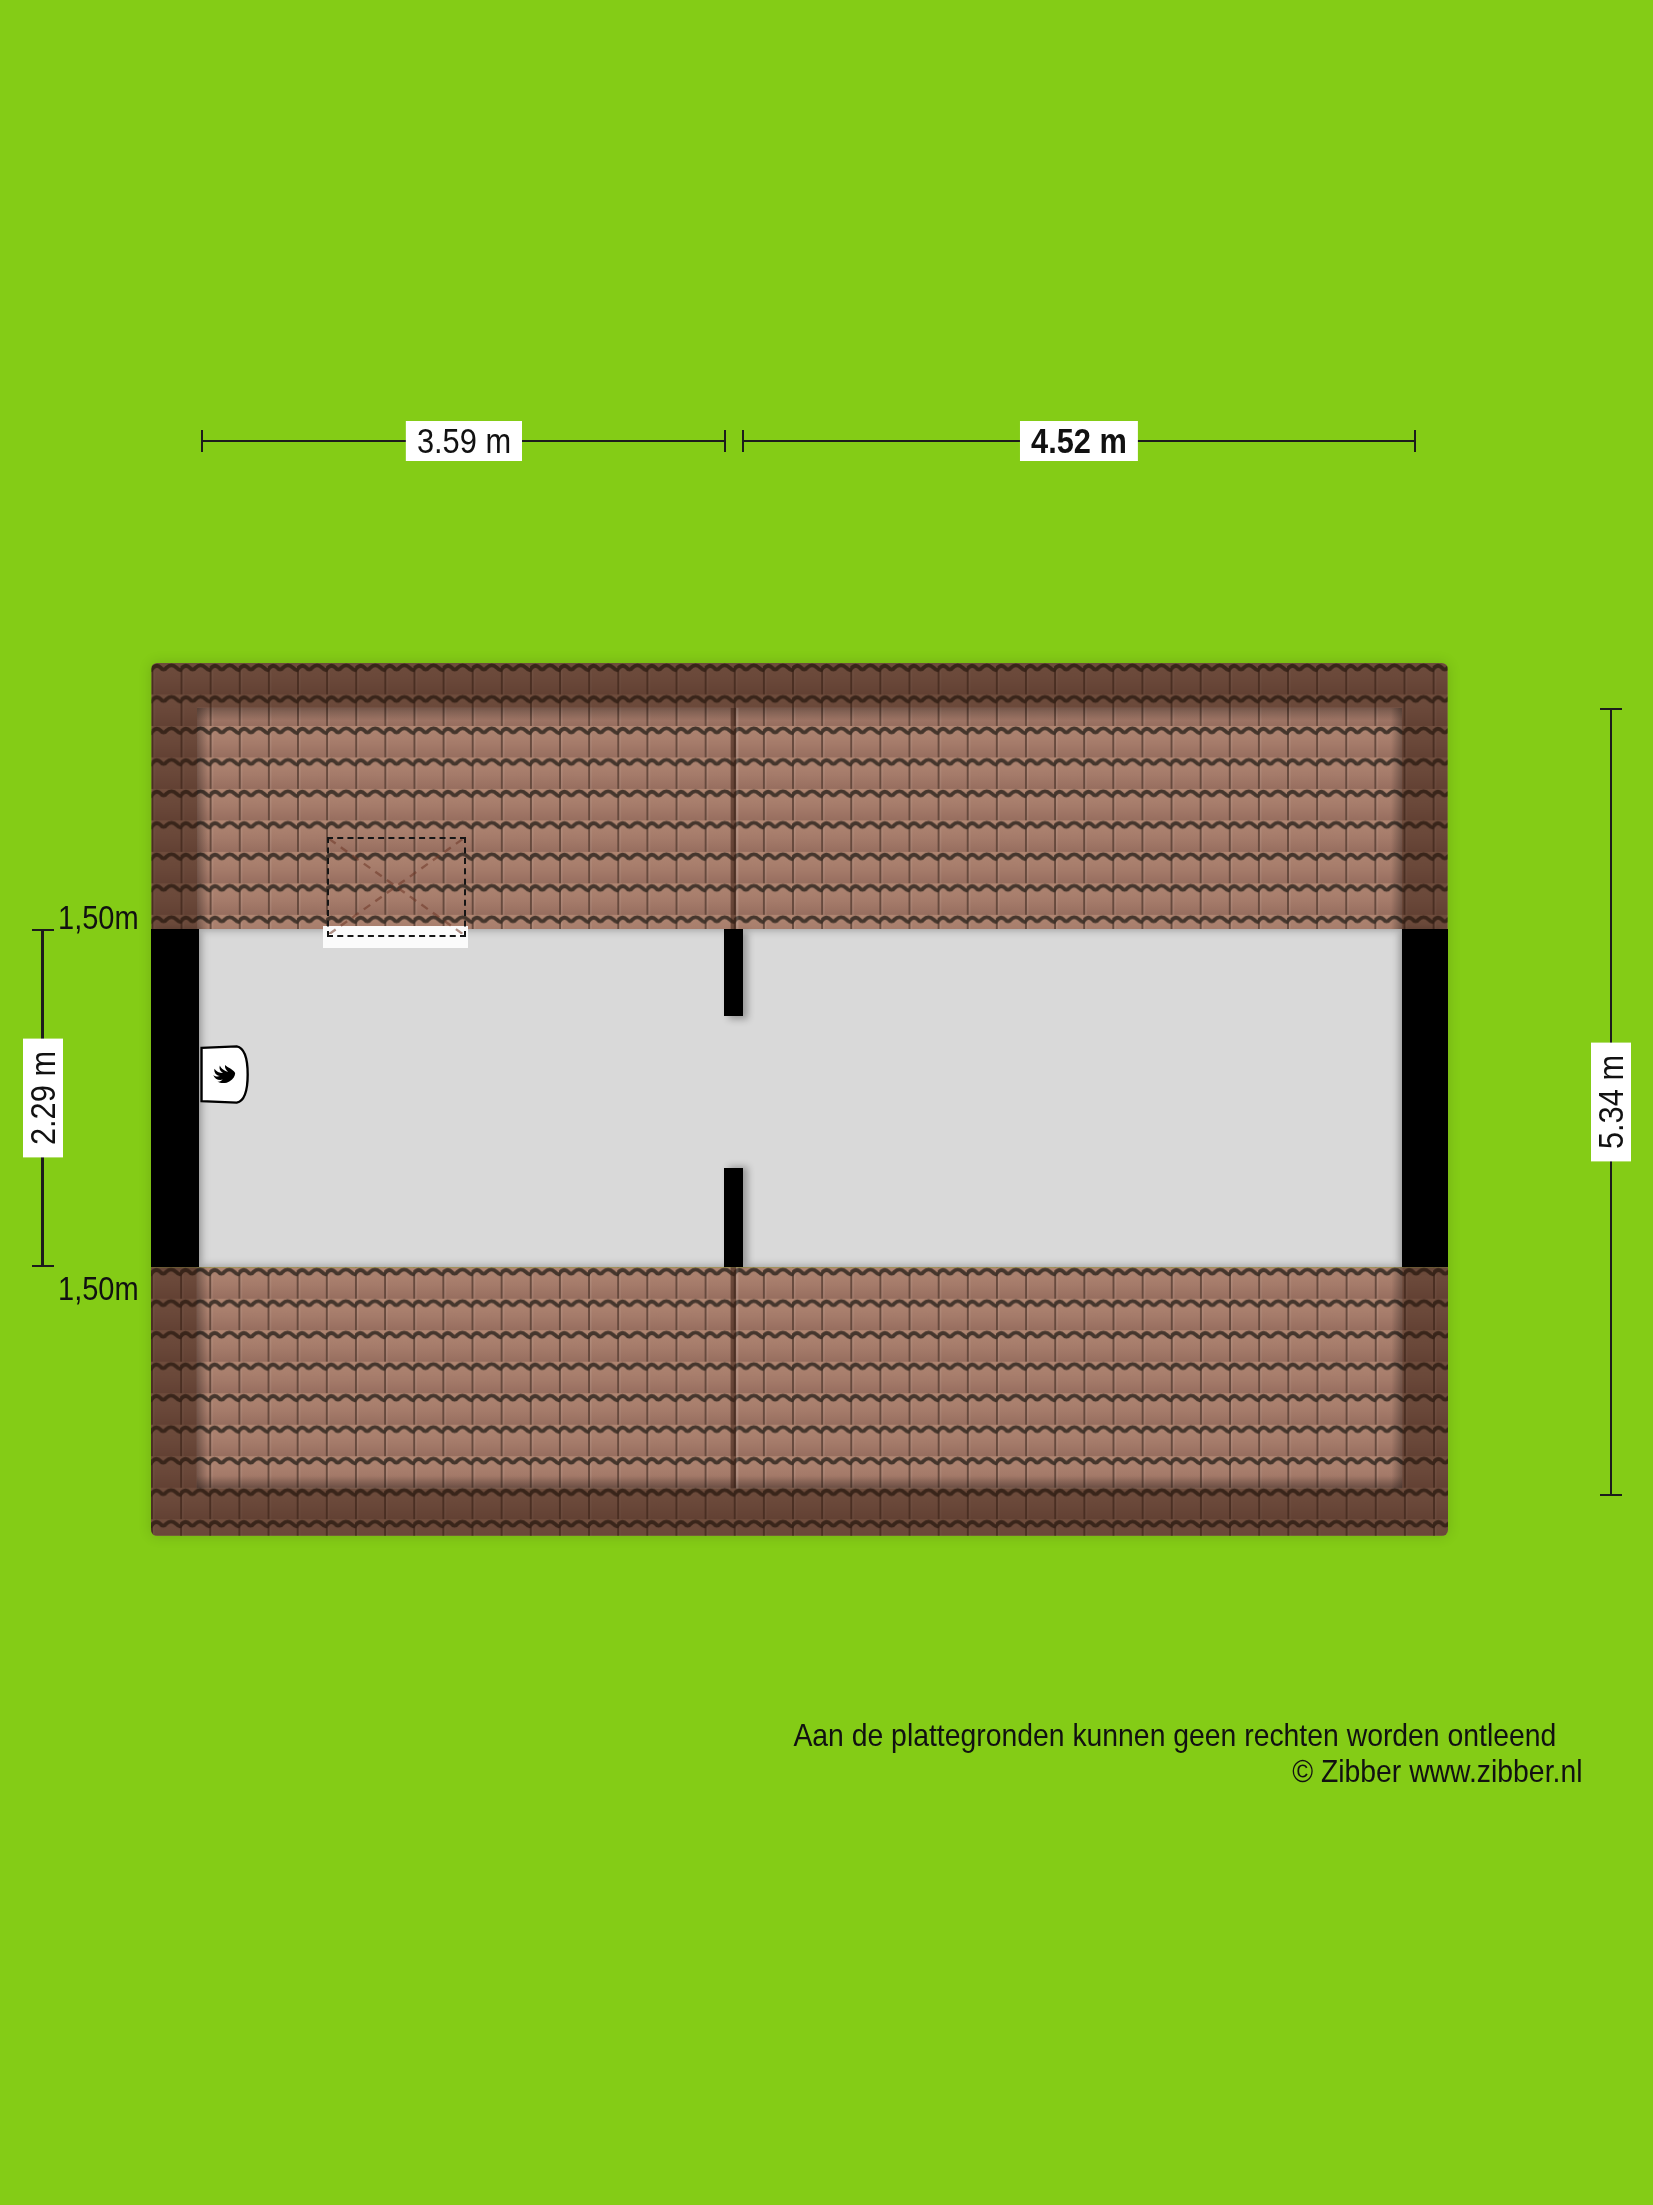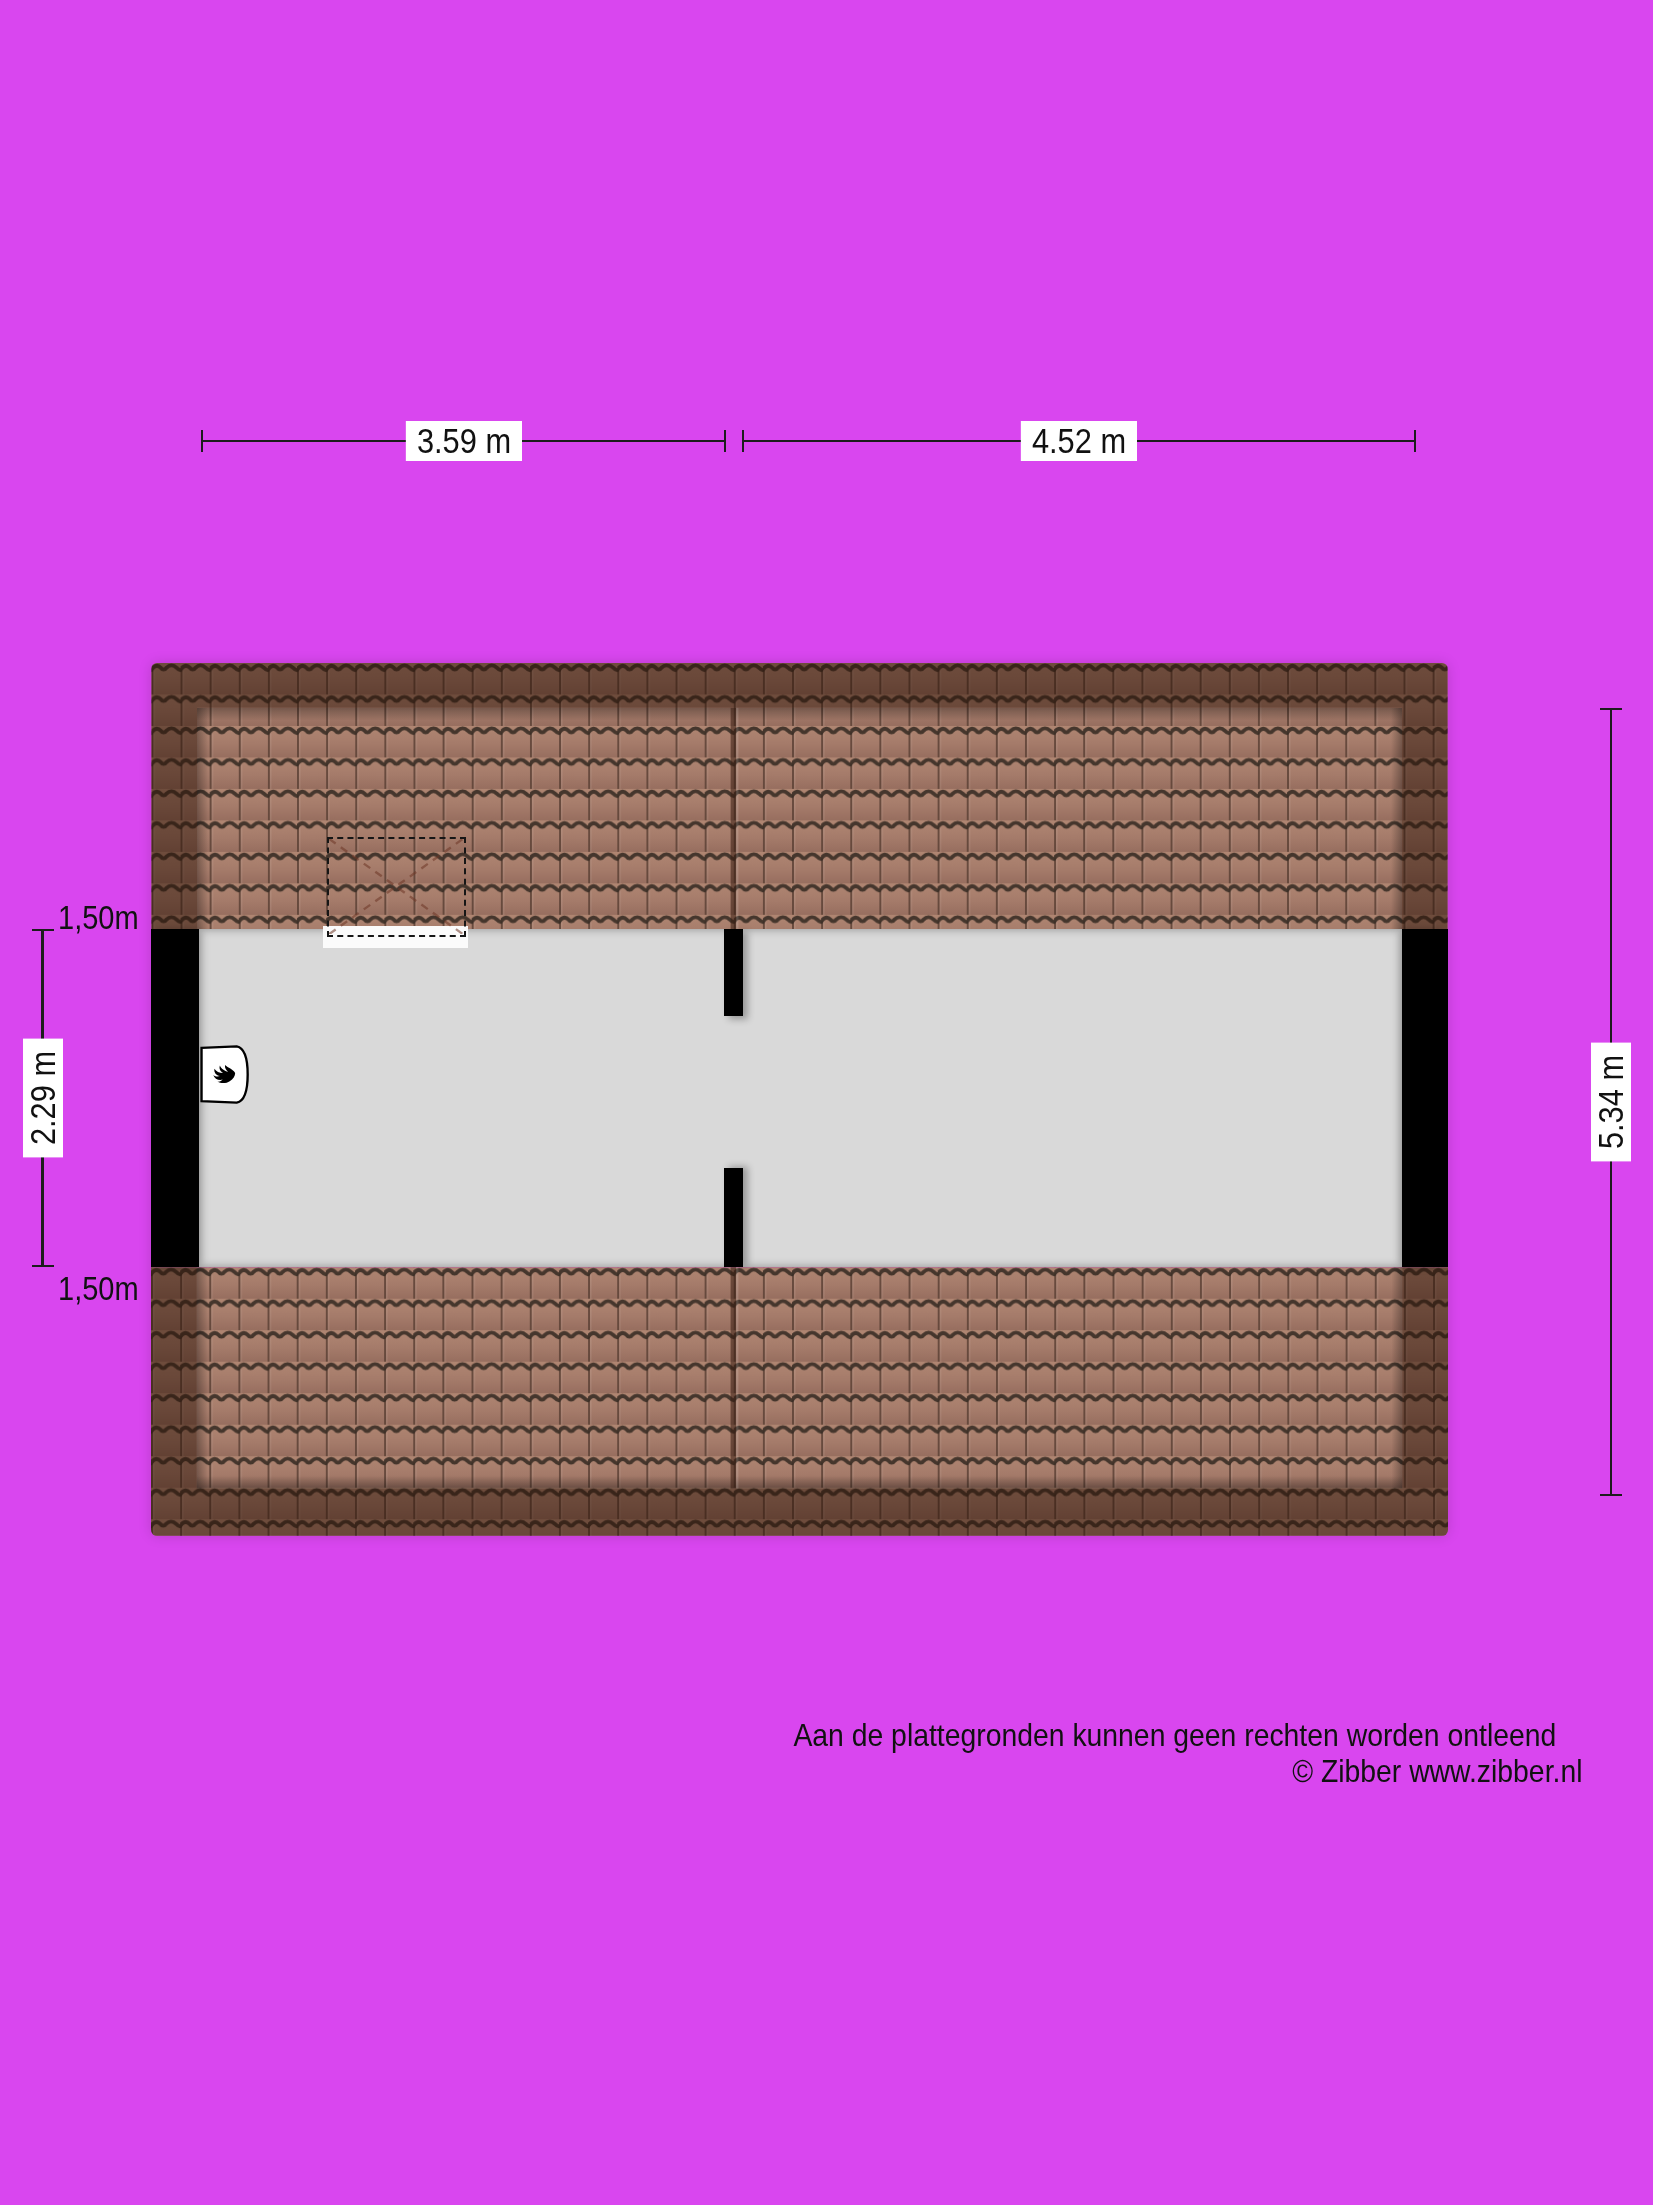--- a/index.html
+++ b/index.html
@@ -1,18 +1,18 @@
 <!DOCTYPE html>
 <html style="font-size:12.6px"><head>
 <meta charset="utf-8">
 <style>
   html,body{margin:0;padding:0;background:#ffffff;}
   body{width:1654px;height:2205px;position:relative;overflow:hidden;
        font-family:"Liberation Sans","DejaVu Sans",sans-serif;color:#141414;}
-  .canvas{position:absolute;left:0;top:0;width:1654px;height:2205px;background:#d946ef;}
+  .canvas{position:absolute;left:0;top:0;width:1654px;height:2205px;background:#84cc16;}
 
   
   .plan{position:absolute;left:151px;top:663px;width:1297px;height:873px;
         border-radius:6.3px;overflow:hidden;box-shadow:0 0 12.6px rgba(0,0,0,0.15);}
   .band{position:absolute;left:0;width:1297px;}
   .band.top{top:0;height:266px;}
   .band.bottom{top:604px;height:269px;}
   .floor{position:absolute;left:0;top:266px;width:1297px;height:338px;background:#d9d9d9;
          box-shadow:inset 0 6.3px 9.5px -6.3px rgba(0,0,0,0.35), inset 0 -6.3px 9.5px -6.3px rgba(0,0,0,0.35);}
   .wall{position:absolute;background:#000;}
@@ -50,21 +50,21 @@
 
 <div class="canvas">
 
   <div class="dim" style="left:201px;top:430px;width:525px;height:22px;">
     <div class="line-h"></div>
     <div class="tick-v t-start"></div>
     <div class="tick-v t-end"></div>
     <div class="dim-label">3.59 m</div>
   </div>
 
-  <div class="dim" style="left:742px;top:430px;width:674px;height:22px;">
+  <div class="dim" style="left:742px;top:430px;width:674px;height:22px;font-weight:bold;">
     <div class="line-h"></div>
     <div class="tick-v t-start"></div>
     <div class="tick-v t-end"></div>
     <div class="dim-label">4.52 m</div>
   </div>
 
   <div class="plan">
 
     <svg width="0" height="0" style="position:absolute">
       <defs>

